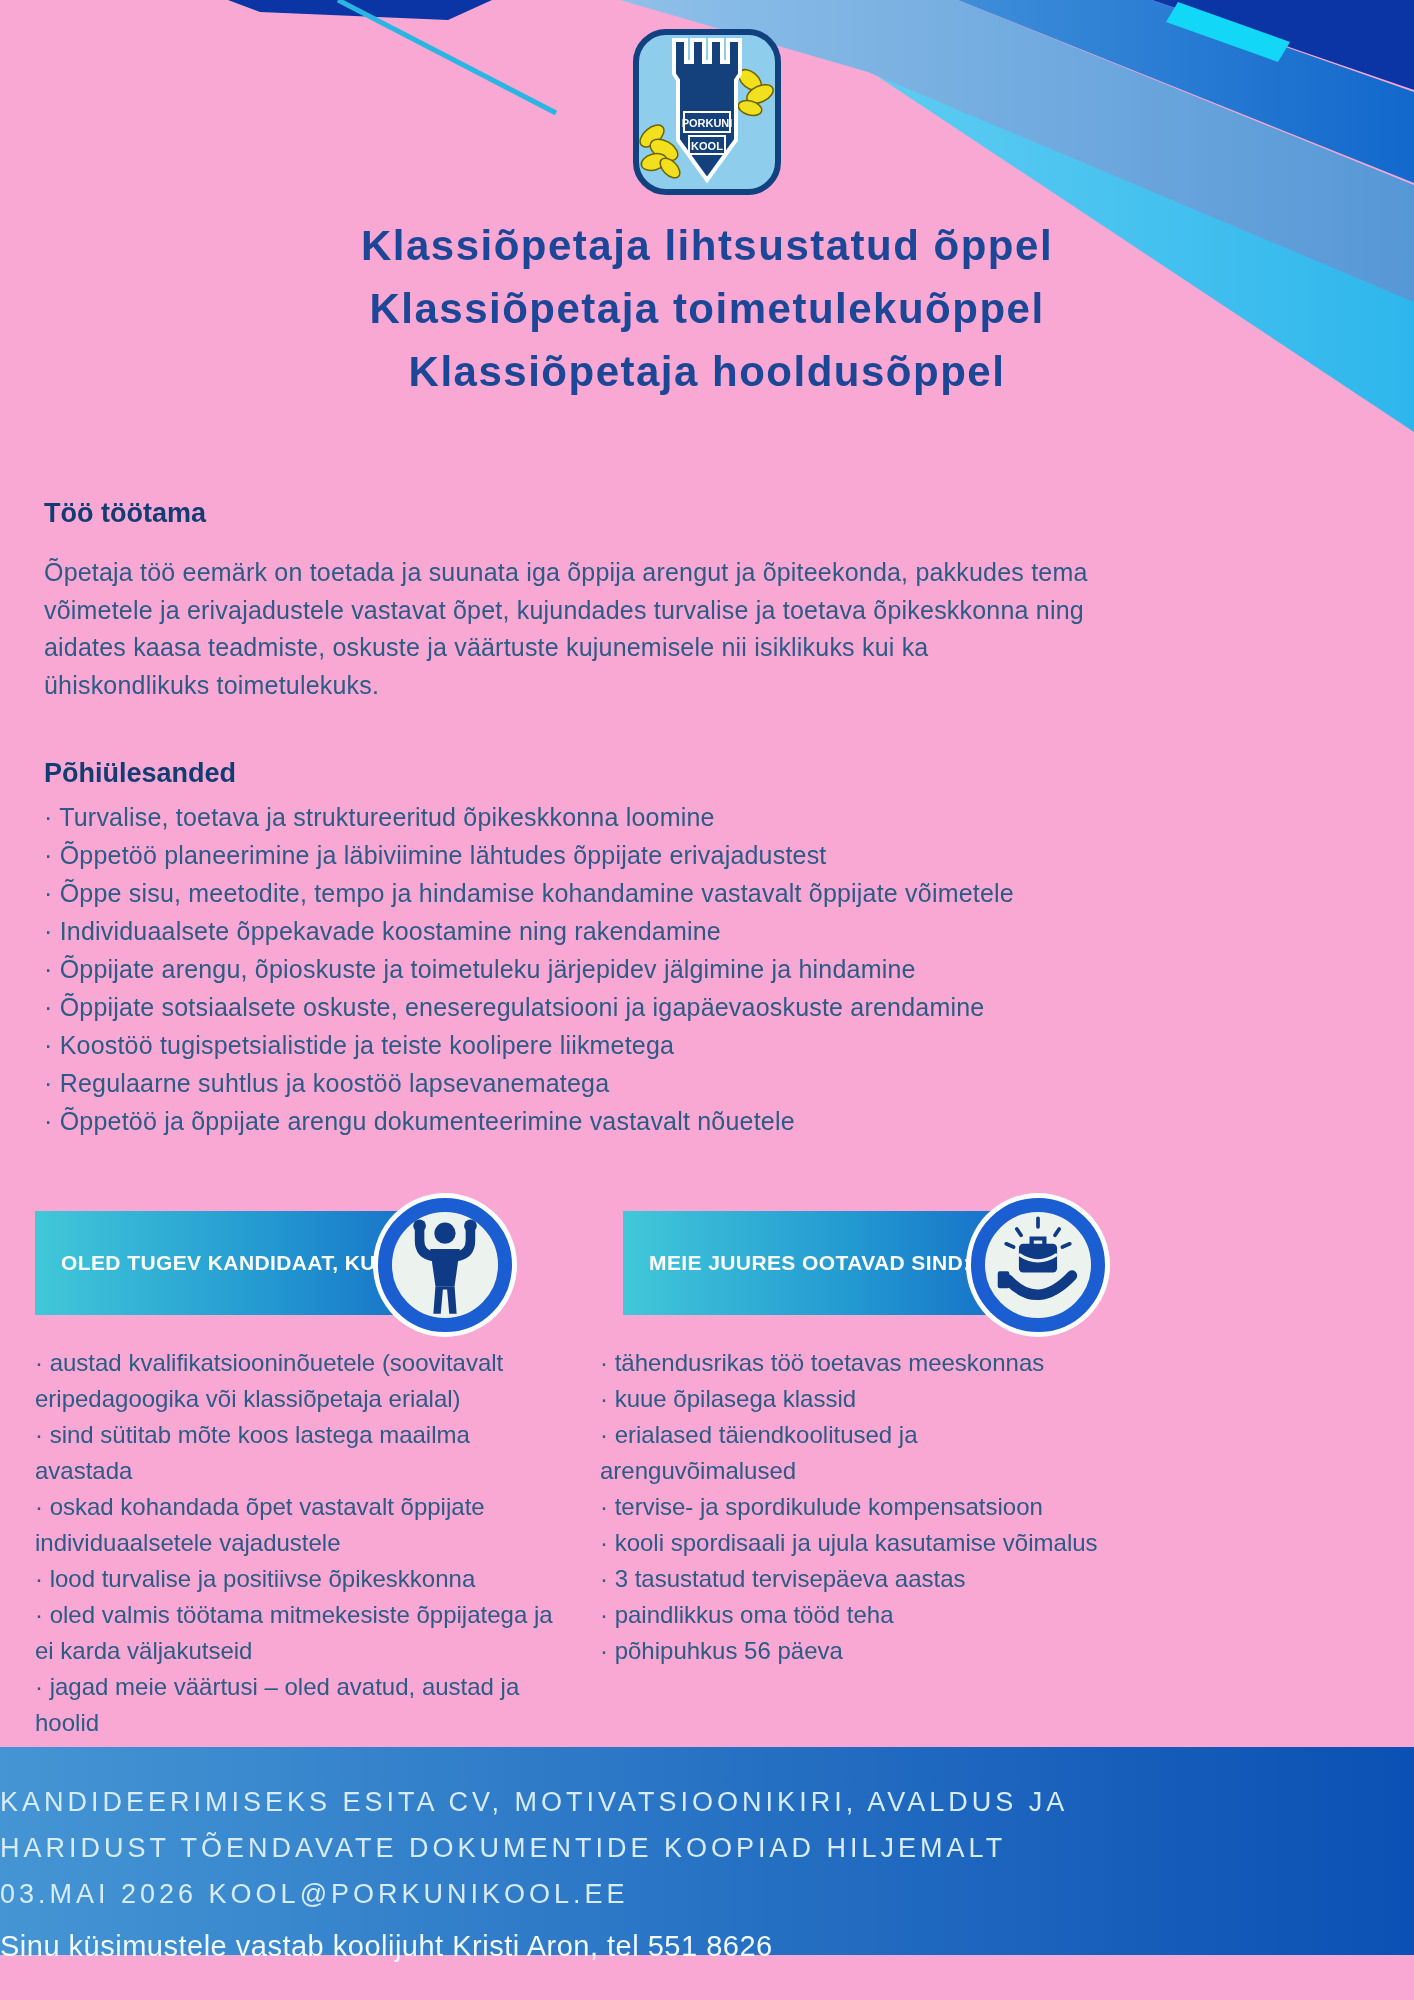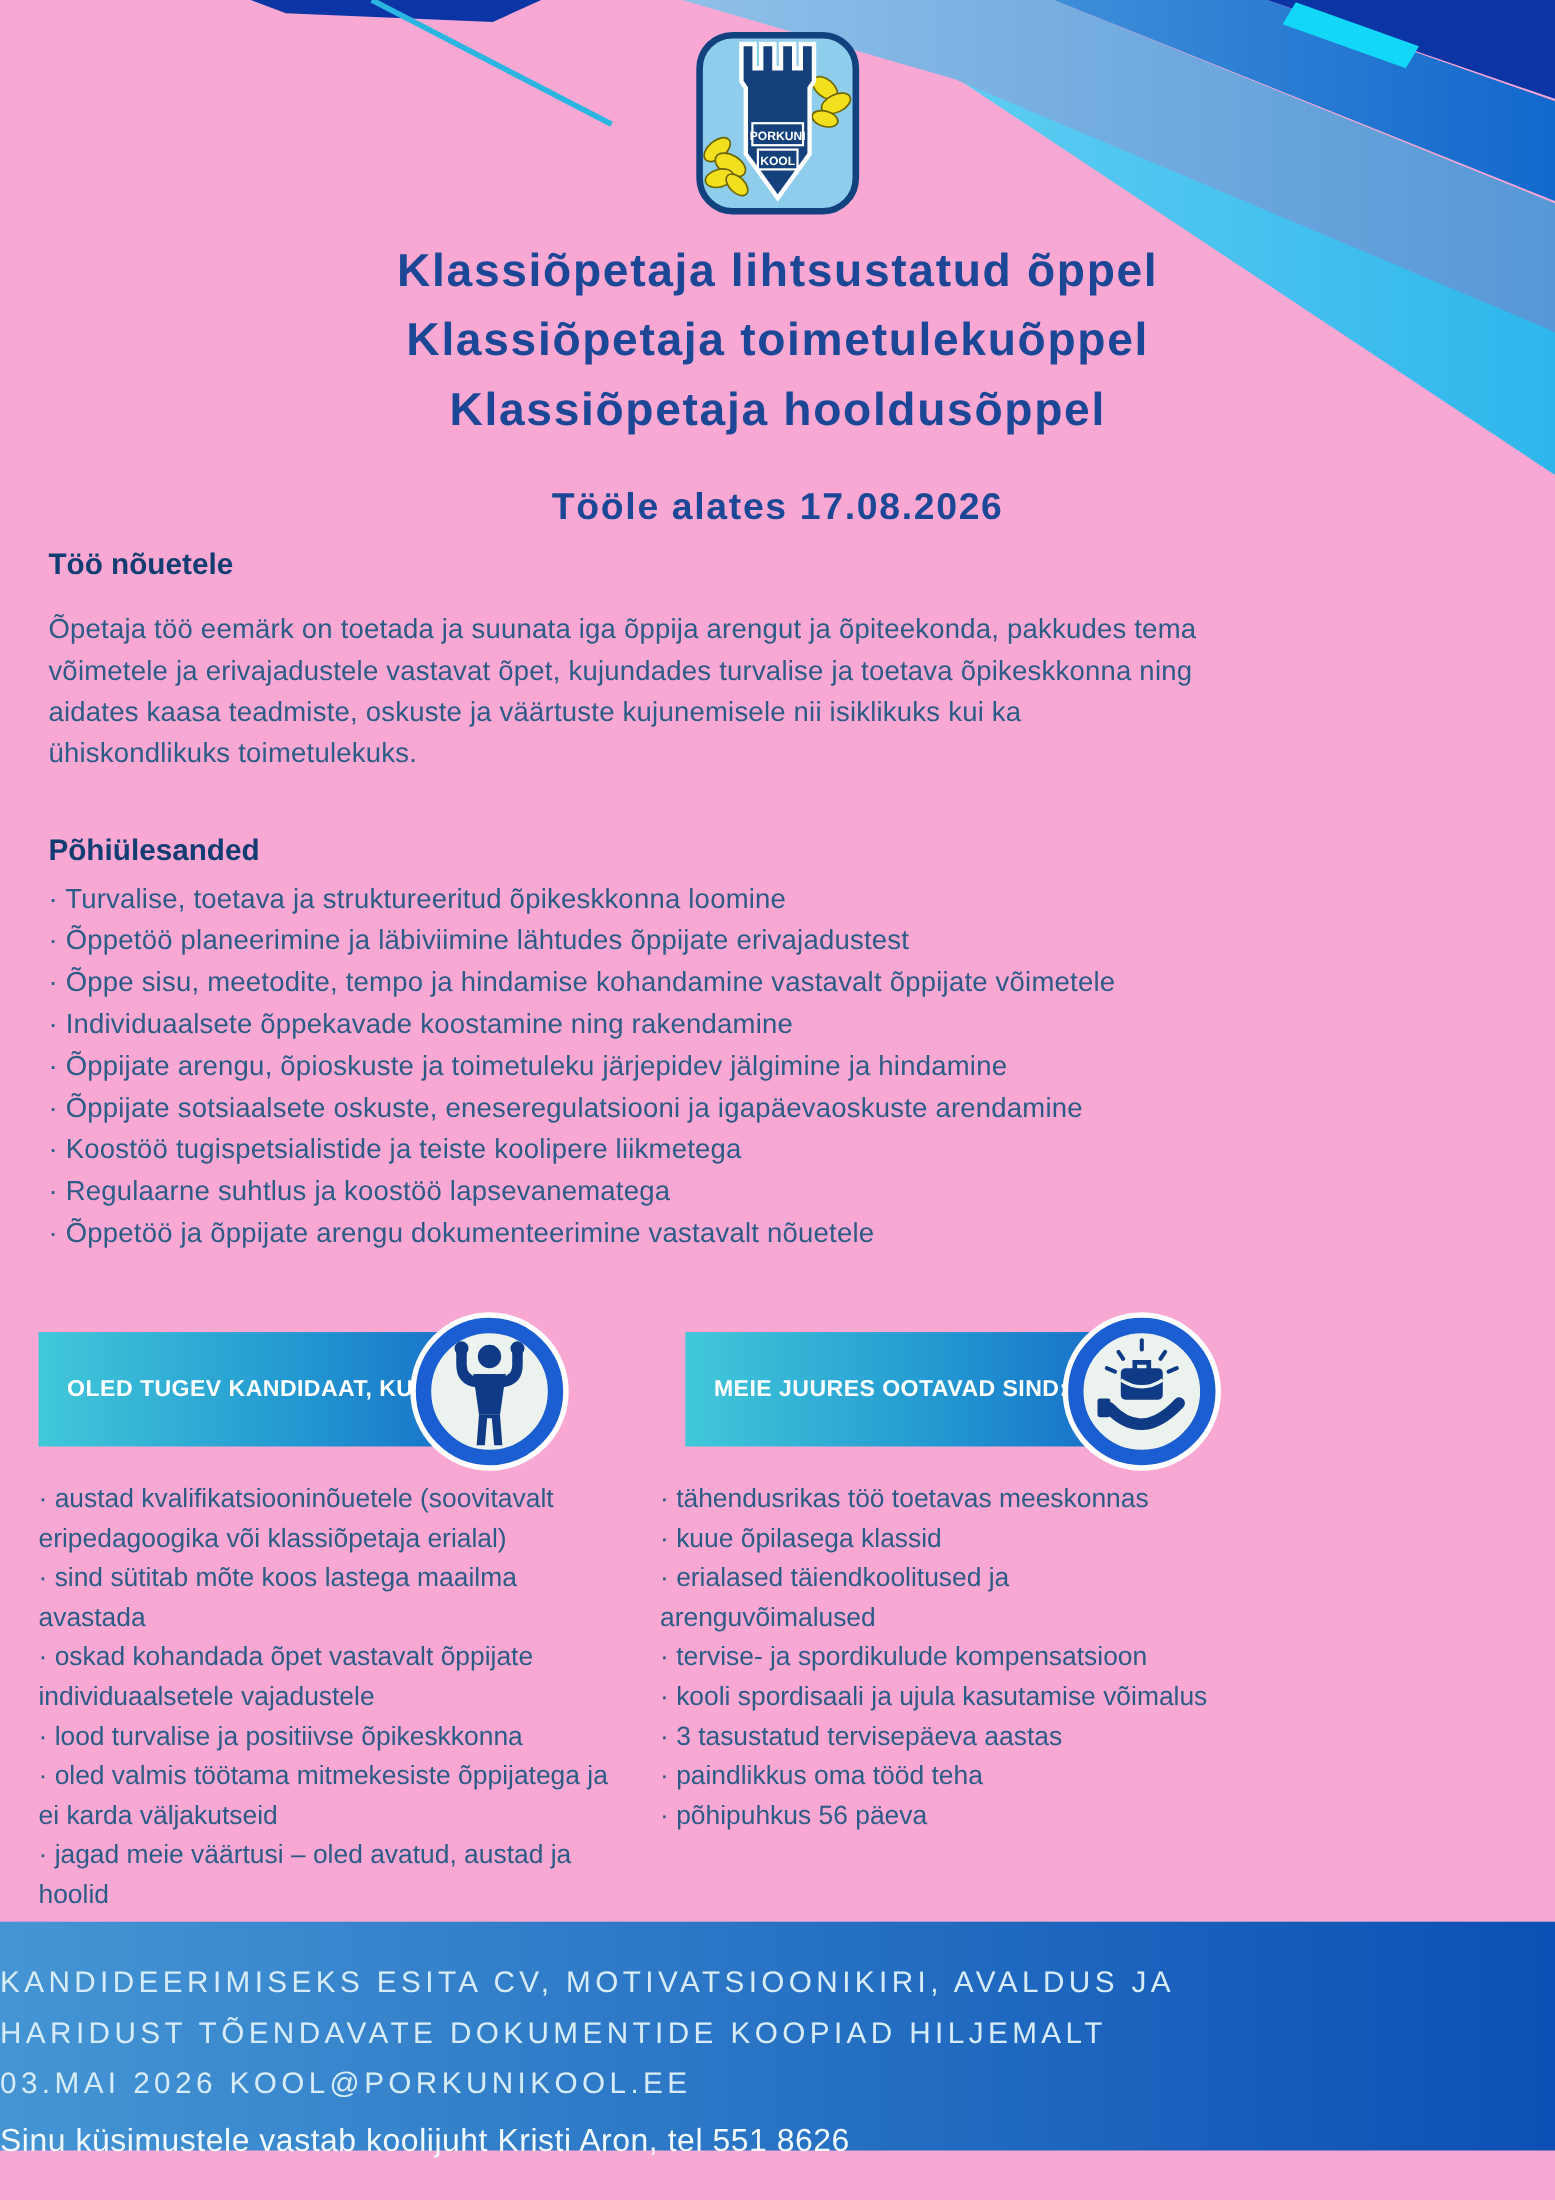--- a/index.html
+++ b/index.html
@@ -111,24 +111,23 @@
       <text x="75" y="99" text-anchor="middle" font-size="11" font-weight="bold" fill="#ffffff" font-family="Liberation Sans, sans-serif">PORKUNI</text>
       <text x="75" y="122" text-anchor="middle" font-size="11" font-weight="bold" fill="#ffffff" font-family="Liberation Sans, sans-serif">KOOL</text>
     </g>
   </svg>
 
   <div class="title-block">
       <div class="title-line">Klassiõpetaja lihtsustatud õppel</div>
       <div class="title-line">Klassiõpetaja toimetulekuõppel</div>
       <div class="title-line">Klassiõpetaja hooldusõppel</div>
     </div>
-  <div class="date-line">Tööle alates 17.08.2026</div>
 
   <div class="content">
-    <h2 class="sec-heading">Töö nõuetele</h2>
+    <h2 class="sec-heading">Töö töötama</h2>
     <p class="goal-text">Õpetaja töö eemärk on toetada ja suunata iga õppija arengut ja õpiteekonda, pakkudes tema võimetele ja erivajadustele vastavat õpet, kujundades turvalise ja toetava õpikeskkonna ning aidates kaasa teadmiste, oskuste ja väärtuste kujunemisele nii isiklikuks kui ka ühiskondlikuks toimetulekuks.</p>
     <h2 class="sec-heading tasks-heading">Põhiülesanded</h2>
     <div class="task-list">
         <div class="li">· Turvalise, toetava ja struktureeritud õpikeskkonna loomine</div>
         <div class="li">· Õppetöö planeerimine ja läbiviimine lähtudes õppijate erivajadustest</div>
         <div class="li">· Õppe sisu, meetodite, tempo ja hindamise kohandamine vastavalt õppijate võimetele</div>
         <div class="li">· Individuaalsete õppekavade koostamine ning rakendamine</div>
         <div class="li">· Õppijate arengu, õpioskuste ja toimetuleku järjepidev jälgimine ja hindamine</div>
         <div class="li">· Õppijate sotsiaalsete oskuste, eneseregulatsiooni ja igapäevaoskuste arendamine</div>
         <div class="li">· Koostöö tugispetsialistide ja teiste koolipere liikmetega</div>

